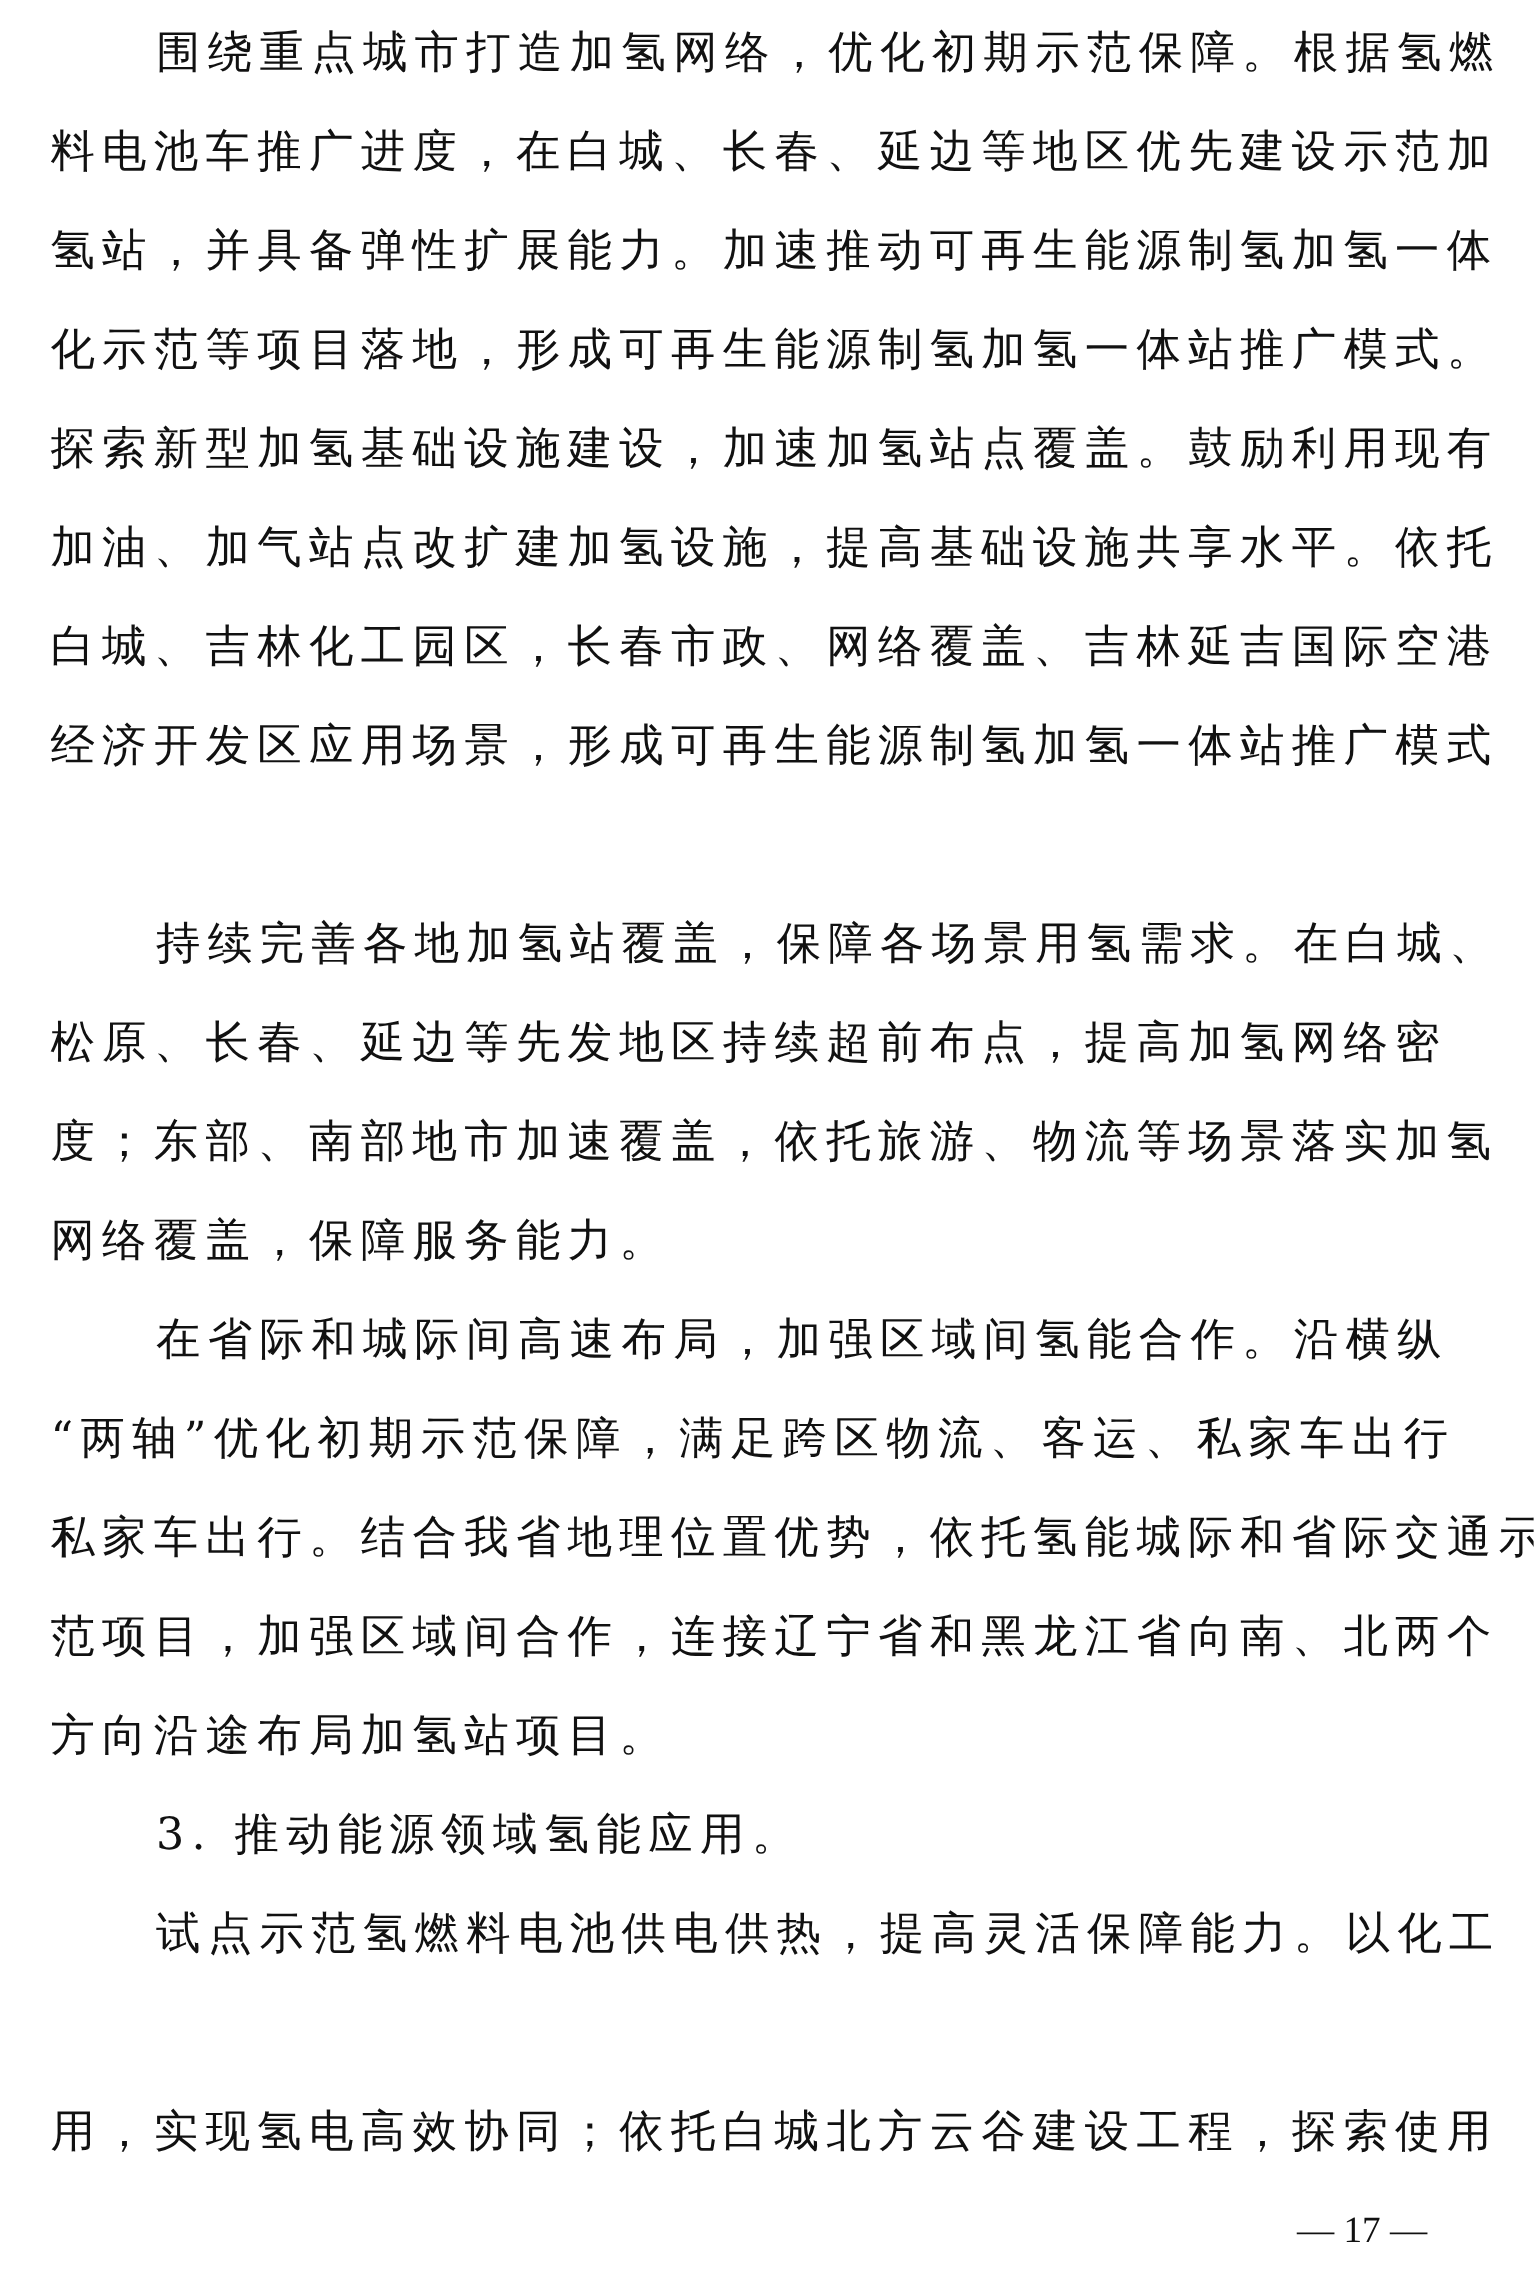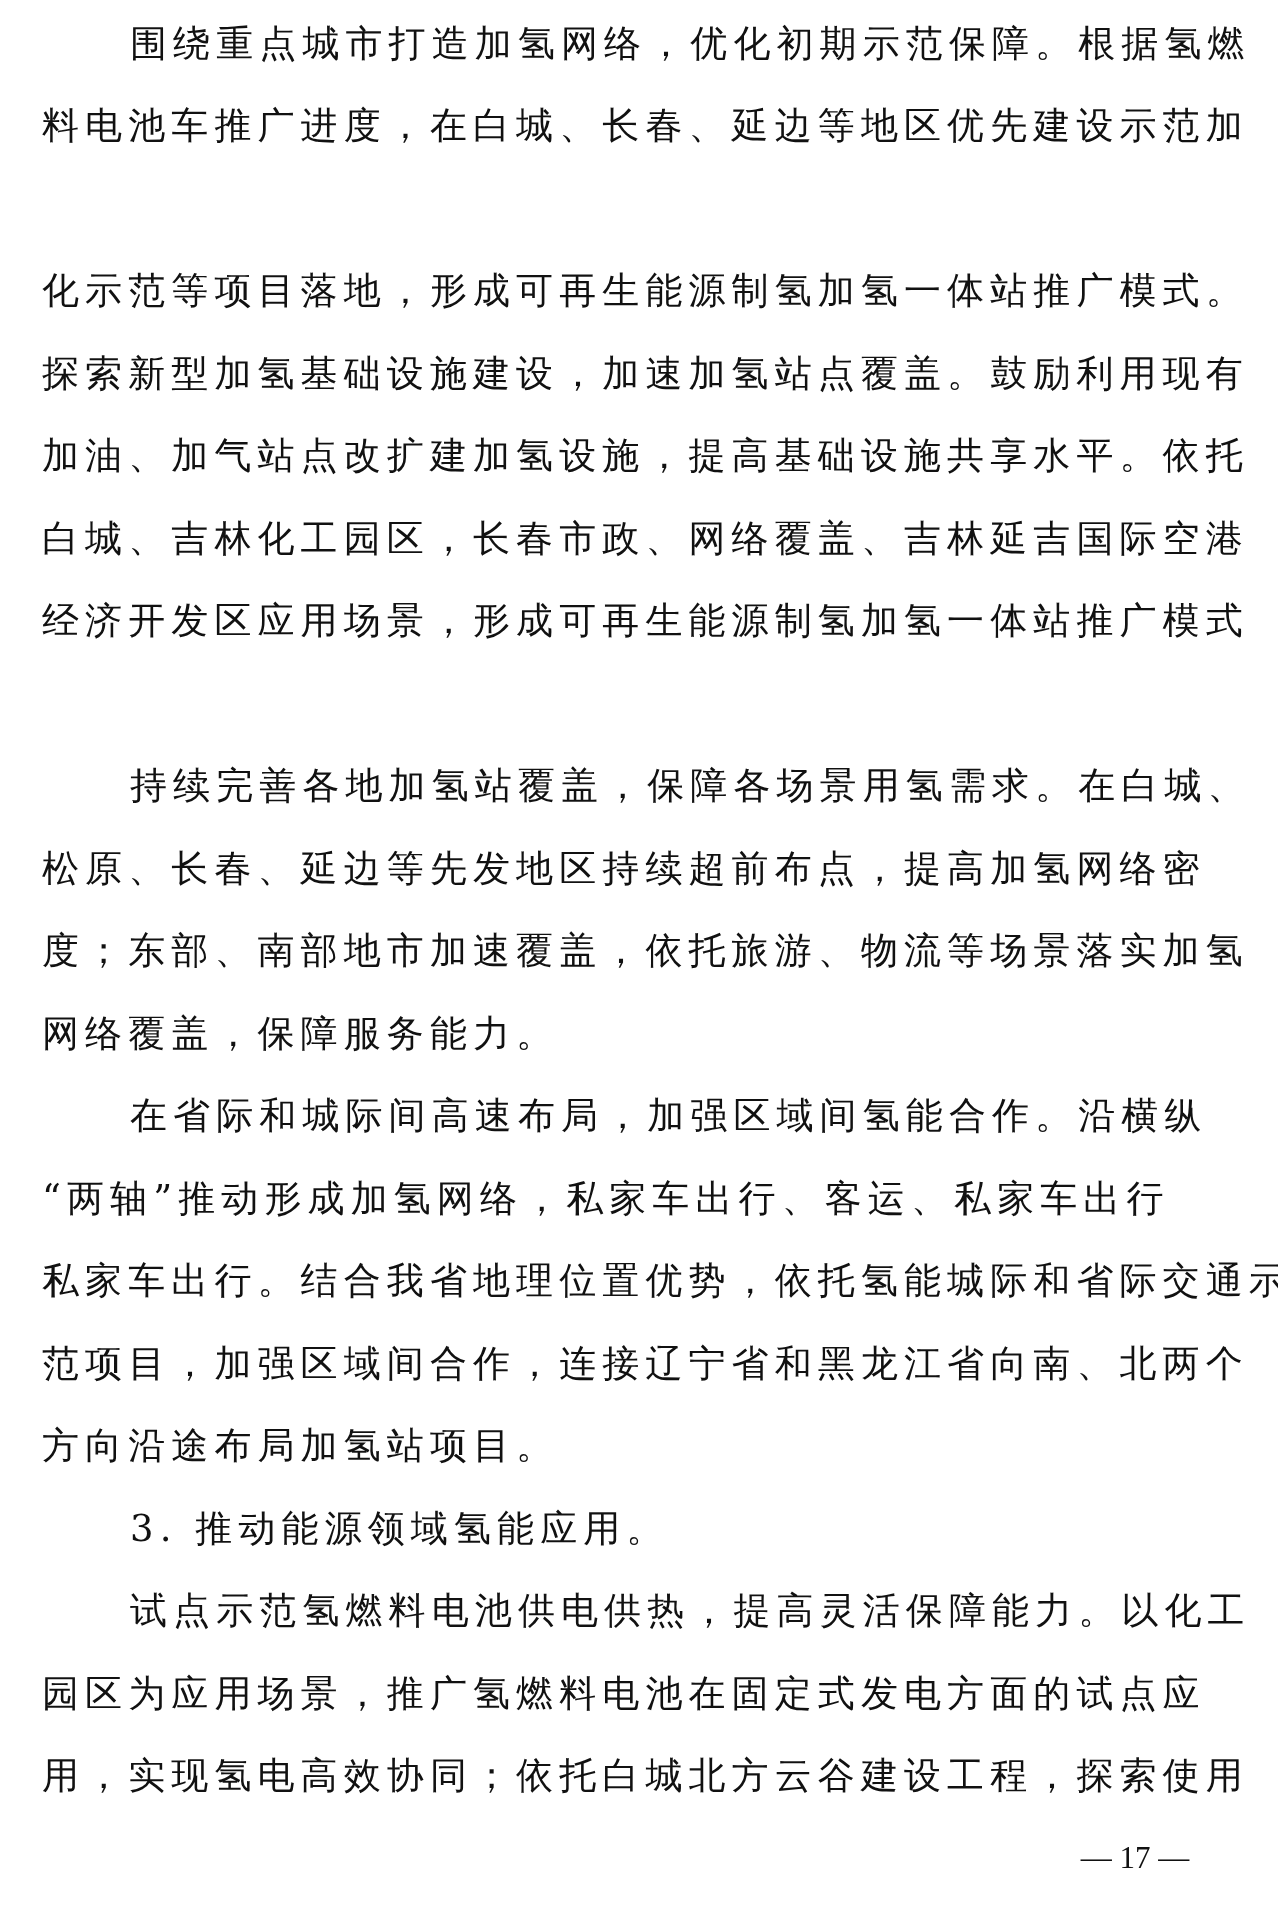--- a/index.html
+++ b/index.html
@@ -48,37 +48,37 @@
     text-align: center;
     white-space: nowrap;
   }
 </style>
 </head>
 <body>
 
 <div class="page">
   <div class="line indent" style="top:22px">围绕重点城市打造加氢网络，优化初期示范保障。根据氢燃</div>
   <div class="line" style="top:104px">料电池车推广进度，在白城、长春、延边等地区优先建设示范加</div>
+  <div class="line" style="top:187px">氢站，并具备弹性扩展能力。加速推动可再生能源制氢加氢一体</div>
   <div class="line" style="top:269px">化示范等项目落地，形成可再生能源制氢加氢一体站推广模式。</div>
   <div class="line" style="top:352px">探索新型加氢基础设施建设，加速加氢站点覆盖。鼓励利用现有</div>
   <div class="line" style="top:434px">加油、加气站点改扩建加氢设施，提高基础设施共享水平。依托</div>
   <div class="line" style="top:517px">白城、吉林化工园区，长春市政、网络覆盖、吉林延吉国际空港</div>
   <div class="line" style="top:599px">经济开发区应用场景，形成可再生能源制氢加氢一体站推广模式</div>
 
   <div class="line indent" style="top:764px">持续完善各地加氢站覆盖，保障各场景用氢需求。在白城、</div>
   <div class="line" style="top:847px">松原、长春、延边等先发地区持续超前布点，提高加氢网络密</div>
   <div class="line" style="top:1012px">网络覆盖，保障服务能力。</div>
   <div class="line" style="top:929px">度；东部、南部地市加速覆盖，依托旅游、物流等场景落实加氢</div>
 
   <div class="line indent" style="top:1094px">在省际和城际间高速布局，加强区域间氢能合作。沿横纵</div>
-  <div class="line" style="top:1177px">“两轴”推动形成加氢网络，私家车出行、客运、私家车出行</div>
+  <div class="line" style="top:1177px">“两轴”优化初期示范保障，满足跨区物流、客运、私家车出行</div>
   <div class="line" style="top:1259px">私家车出行。结合我省地理位置优势，依托氢能城际和省际交通示</div>
   <div class="line" style="top:1342px">范项目，加强区域间合作，连接辽宁省和黑龙江省向南、北两个</div>
   <div class="line" style="top:1424px">方向沿途布局加氢站项目。</div>
 
   <div class="line indent" style="top:1507px">3. 推动能源领域氢能应用。</div>
 
   <div class="line indent" style="top:1589px">试点示范氢燃料电池供电供热，提高灵活保障能力。以化工</div>
-  <div class="line" style="top:1672px">园区为应用场景，推广氢燃料电池在固定式发电方面的试点应</div>
   <div class="line" style="top:1754px">用，实现氢电高效协同；依托白城北方云谷建设工程，探索使用</div>
 
   <div class="page-number">— 17 —</div>
 </div>
 
 </body></html>

